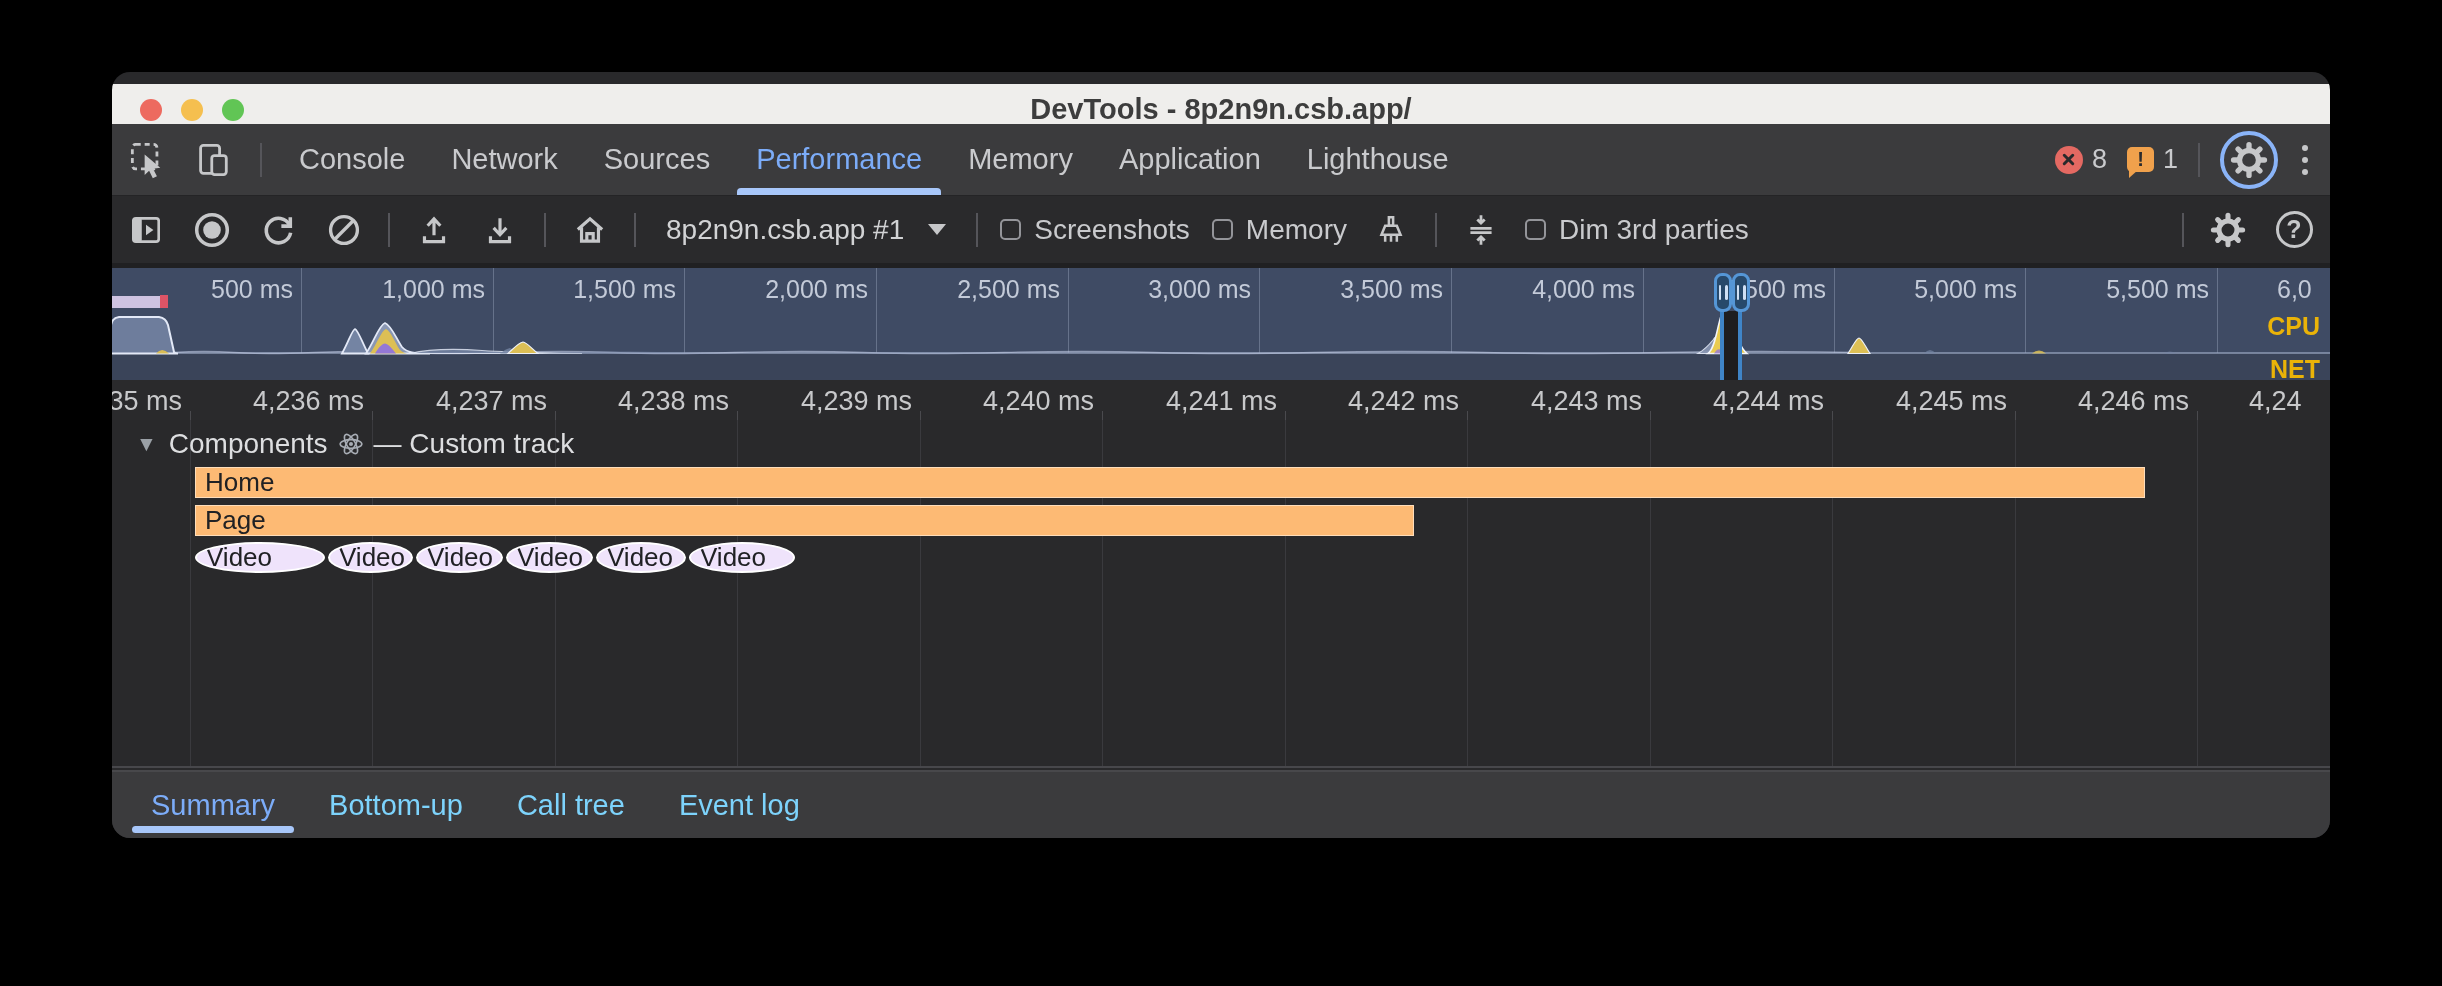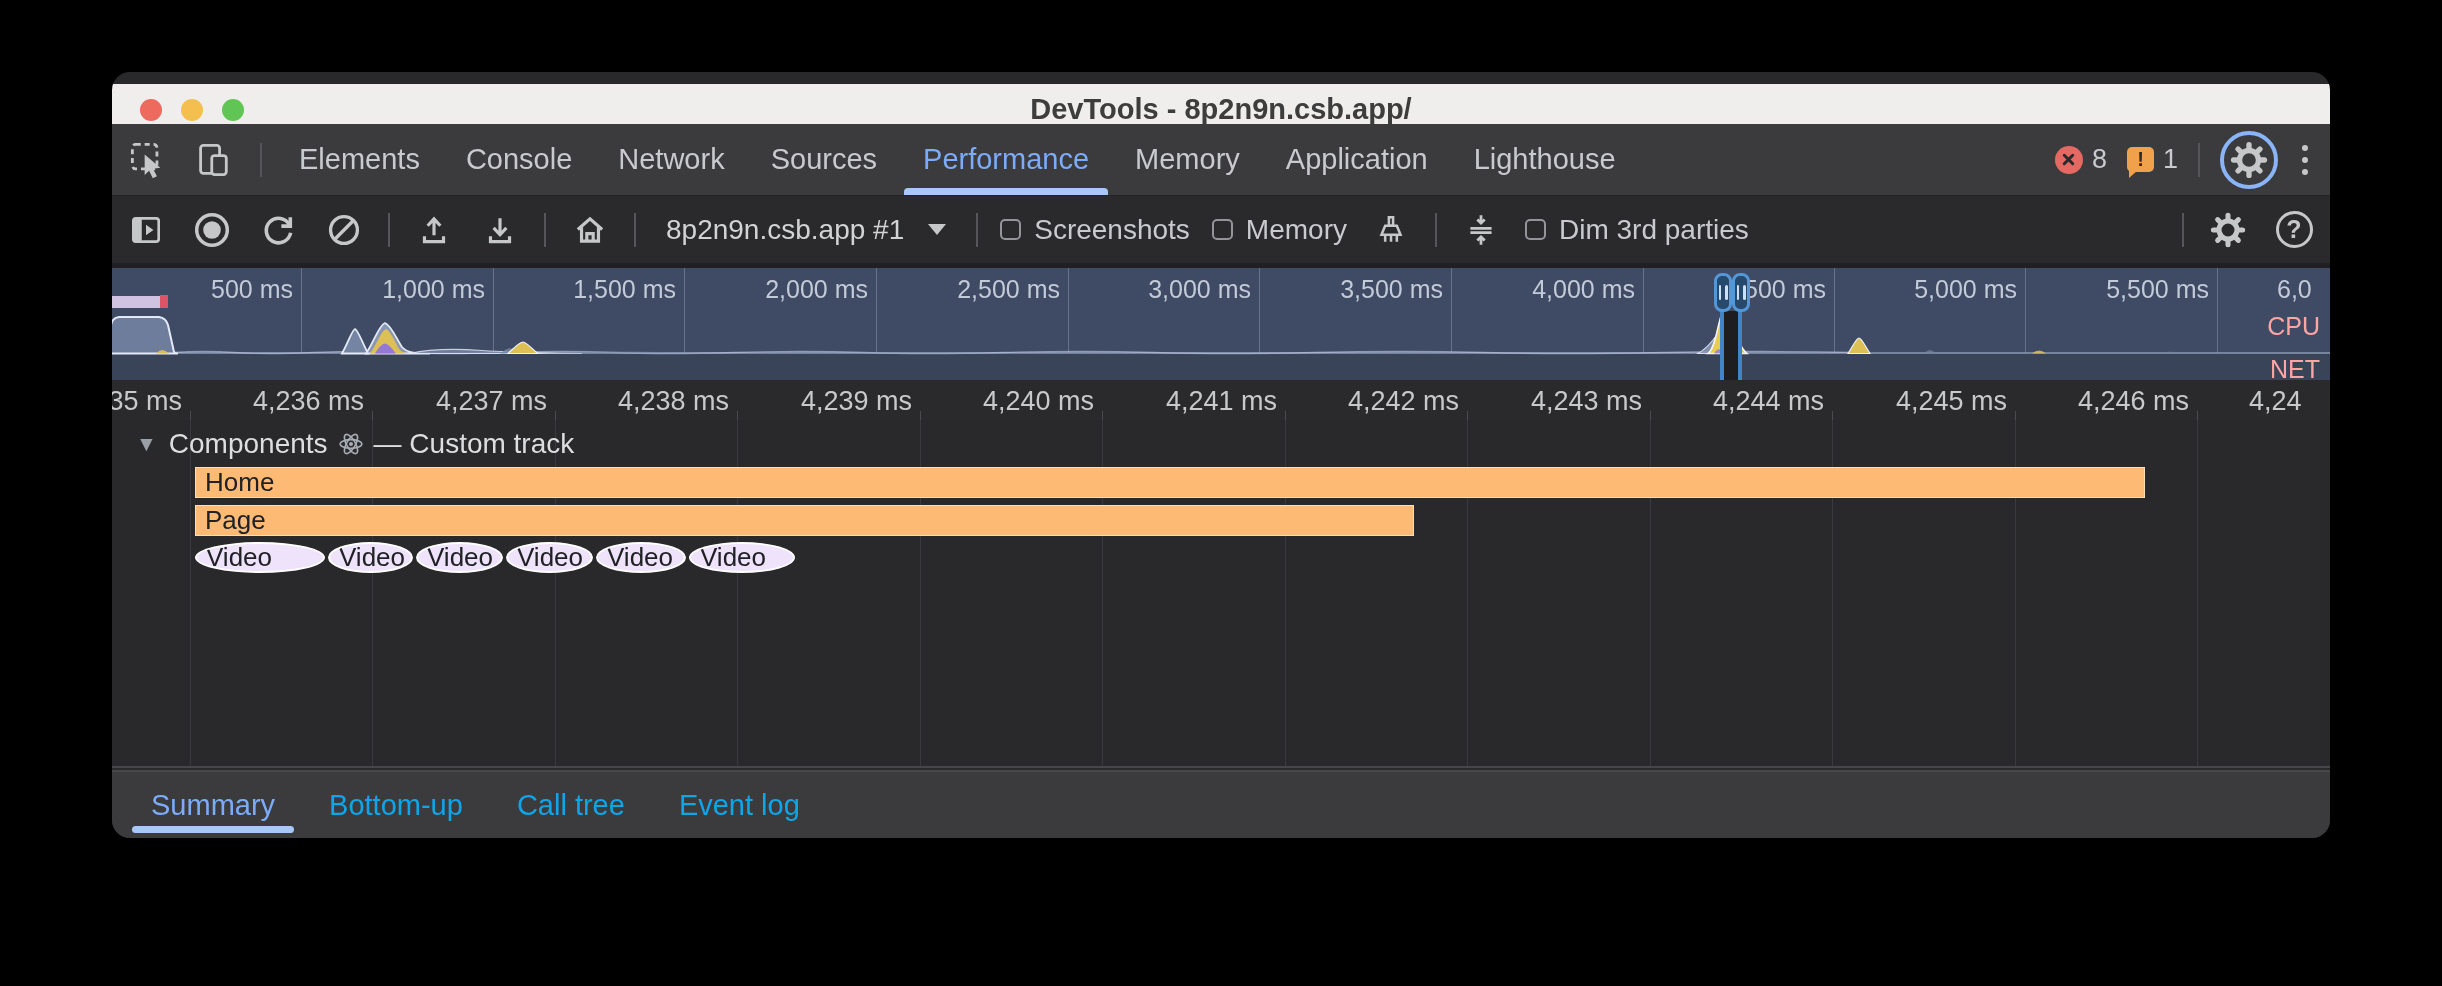--- a/index.html
+++ b/index.html
@@ -61,21 +61,21 @@
   .box { width:21px; height:21px; border:2.5px solid #94959a; border-radius:5px; }
   .chk span.lbl { font-size:28px; color:#c9cacd; }
   .tb-spacer { flex:1; }
 
   
   .overview { position:absolute; left:0; top:196px; width:100%; height:112px; background:#3f4b64; overflow:hidden; }
   .ov-grid { position:absolute; top:0; bottom:0; width:1px; background:rgba(205,214,236,.28); z-index:1; }
   .ov-label { position:absolute; top:7px; font-size:25px; color:#c3cad8; z-index:3; white-space:nowrap; }
   .ov-label.r { width:220px; text-align:right; }
   .wave { position:absolute; left:0; top:0; z-index:2; }
-  .ov-side { position:absolute; right:10px; font-size:25px; font-weight:400; color:#fca5a5; z-index:4; }
+  .ov-side { position:absolute; right:10px; font-size:25px; font-weight:700; color:#eab308; z-index:4; }
   .net-bar { position:absolute; left:0; top:28px; width:48px; height:12px; background:#cfc3e1; z-index:2; }
   .net-err { position:absolute; left:48px; top:27px; width:8px; height:13px; background:#dd5466; z-index:2; }
   .sel-line { position:absolute; top:42px; bottom:0; width:4px; background:#3f85c8; z-index:5; }
   .sel-dark { position:absolute; top:43px; bottom:0; left:1612px; width:16px; background:#1e1e20; z-index:4; }
   .handle { position:absolute; top:5px; width:18px; height:39px; border:3px solid #5596d6;
             border-radius:8px; background:#27496b; z-index:6;
             display:flex; align-items:center; justify-content:center; gap:4px; }
   .handle i { width:2.5px; height:15px; background:#cfe0f5; border-radius:2px; }
 
   
@@ -93,21 +93,21 @@
   .expander { color:#9aa0a6; font-size:21px; }
   .track-title { font-size:28px; color:#dddee0; display:flex; align-items:center; gap:10px; }
   .bar { position:absolute; height:31px; background:#fdba74; border:1.5px solid rgba(255,255,255,.5);
          display:flex; align-items:center; overflow:hidden; z-index:2; }
   .bar.light { background:#efe3fb; border:2px solid #ffffff; }
   .bar span { font-size:26px; color:#202124; padding-left:9px; white-space:nowrap; }
 
   
   .bottombar { position:absolute; left:0; bottom:0; width:100%; height:68px; background:#3b3b3d;
                border-top:2px solid #48484b; display:flex; align-items:stretch; padding-left:12px; }
-  .btab { position:relative; display:flex; align-items:center; padding:0 27px; font-size:29px; color:#0ea5e9; }
+  .btab { position:relative; display:flex; align-items:center; padding:0 27px; font-size:29px; color:#7dd3fc; }
   .btab.active { color:#7cacf8; }
   .btab.active::after { content:""; position:absolute; left:8px; right:8px; bottom:5px; height:7px;
                         border-radius:4px; background:#a8c7fa; }
 
   .help-circ { width:37px; height:37px; border-radius:50%; border:3px solid #c6c7c9;
                display:flex; align-items:center; justify-content:center;
                color:#c6c7c9; font-size:25px; font-weight:700; }
   svg.ic { display:block; }
 </style>
 </head>
@@ -134,21 +134,20 @@
       </div>
       <div class="ibtn">
         <svg class="ic" width="38" height="38" viewBox="0 0 34 34">
           <rect x="5" y="4" width="17" height="25" rx="2.5" fill="none" stroke="#c6c7c9" stroke-width="2.5"></rect>
           <rect x="15" y="13" width="13" height="17" rx="2.5" fill="#3b3b3d" stroke="#c6c7c9" stroke-width="2.5"></rect>
         </svg>
       </div>
       <div class="vdiv"></div>
     </div>
     <div class="tabs">
-        <div class="tab">Elements</div>
         <div class="tab">Console</div>
         <div class="tab">Network</div>
         <div class="tab">Sources</div>
         <div class="tab active">Performance</div>
         <div class="tab">Memory</div>
         <div class="tab">Application</div>
         <div class="tab">Lighthouse</div>
       </div>
     <div class="tb-right">
       <div class="errbadge">

